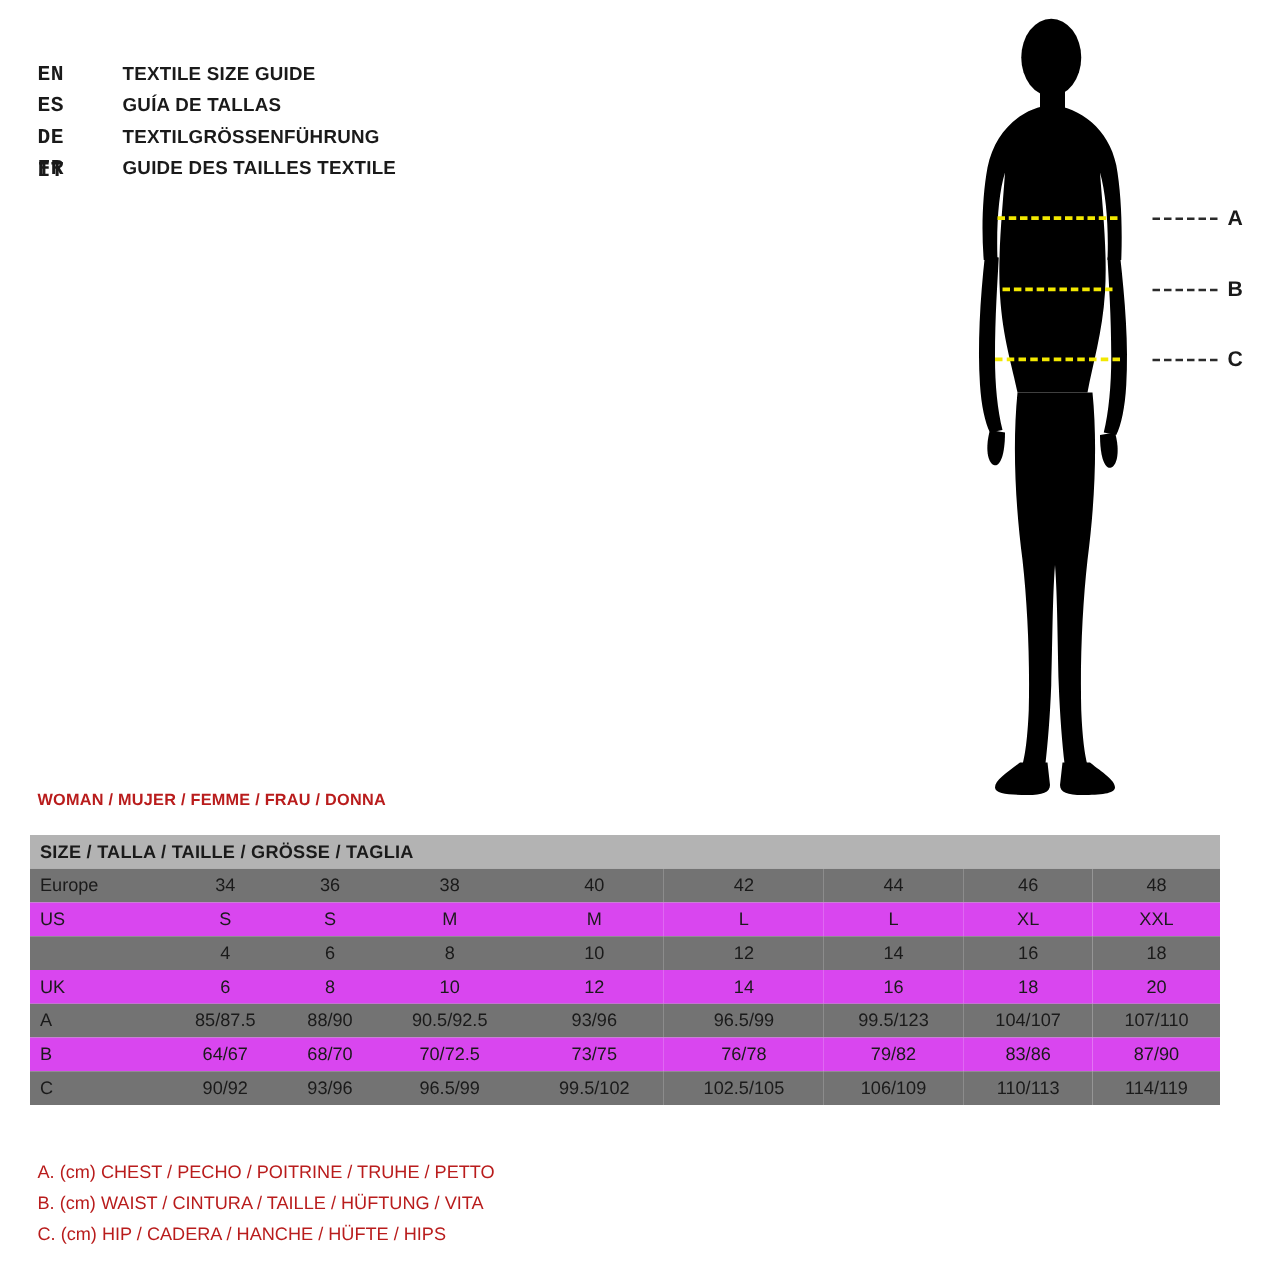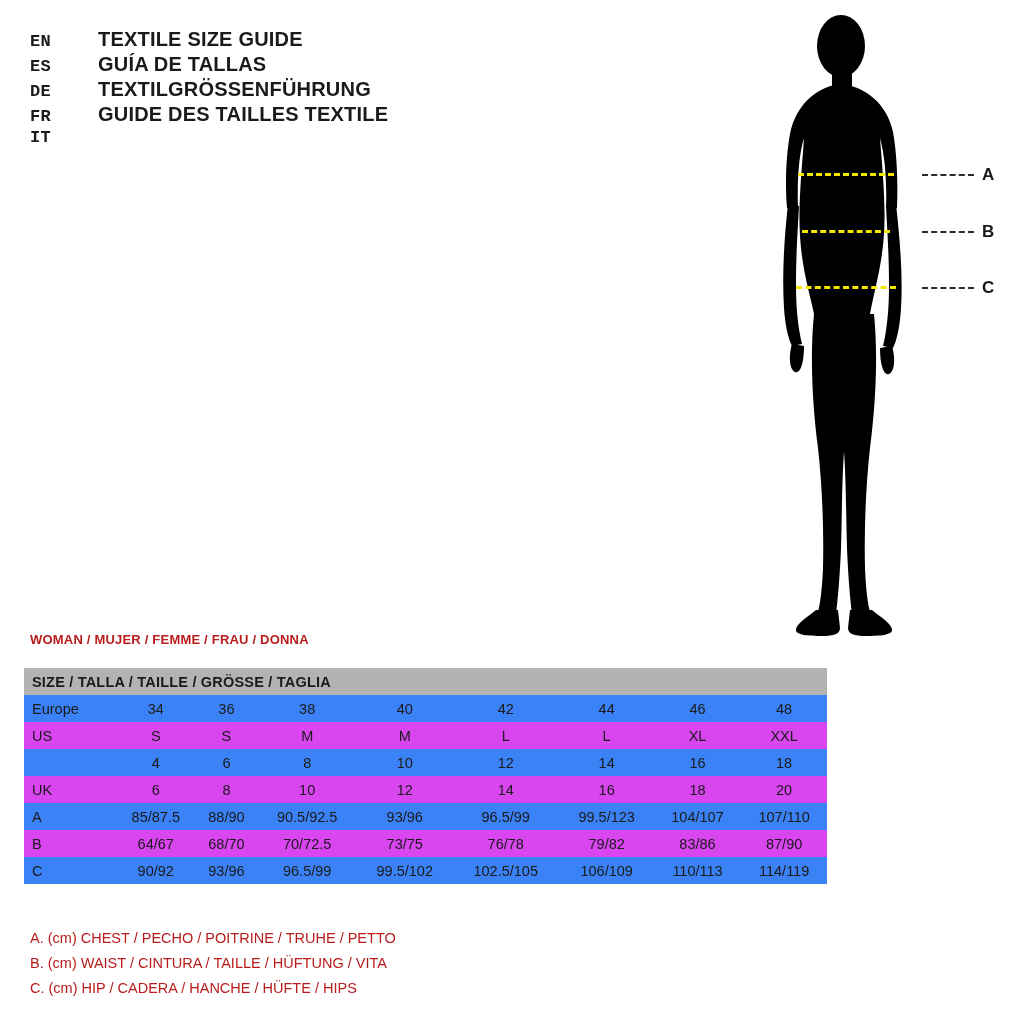--- a/index.html
+++ b/index.html
@@ -30,25 +30,26 @@
   }
   .lang-code {
     width: 68px;
     font-size: 17px;
     font-weight: bold;
     letter-spacing: .3px;
     color: #1a1a1a;
     font-family: Liberation Mono, monospace;
   }
   .lang-text {
-    font-size: 20px;
+    font-size: 15px;
     font-weight: bold;
     letter-spacing: .2px;
     color: #1a1a1a;
     text-transform: uppercase;
+    margin-top: 23px;
   }
 
   
   #figure-area {
     position: absolute;
     left: 740px;
     top: 8px;
     width: 270px;
     height: 630px;
   }
@@ -79,21 +80,21 @@
     font-size: 13px;
     font-weight: bold;
     letter-spacing: .2px;
     color: #b91c1c;
   }
 
   #size-table {
     position: absolute;
     left: 24px;
     top: 668px;
-    width: 803px;
+    width: 952px;
     border-collapse: collapse;
     font-size: 14.5px;
     color: #1a1a1a;
   }
   #size-table th, #size-table td {
     padding: 0;
     height: 27px;
     font-weight: normal;
     text-align: center;
     vertical-align: middle;
@@ -103,21 +104,21 @@
     padding-left: 8px;
     font-weight: bold;
     font-size: 14.5px;
     letter-spacing: .2px;
   }
   #size-table td.row-label {
     text-align: left;
     padding-left: 8px;
   }
   tr.header-row { background: #b3b3b3; }
-  tr.shade-a { background: #3b82f6; }
+  tr.shade-a { background: #737373; }
   tr.shade-b { background: #d946ef; }
 
   
   #legend {
     position: absolute;
     left: 30px;
     top: 930px;
     width: 700px;
   }
   .legend-row {

